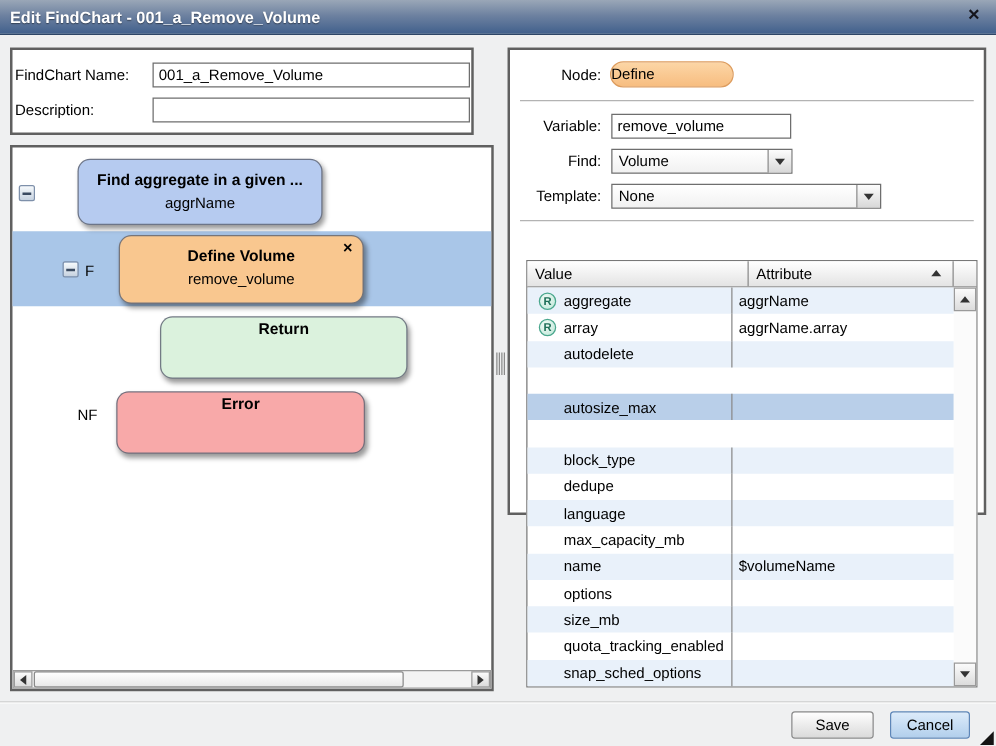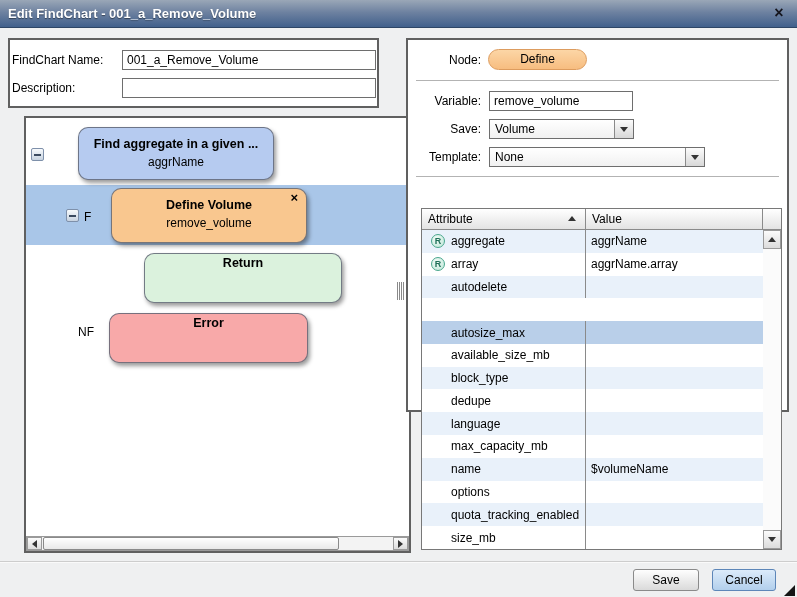--- a/index.html
+++ b/index.html
@@ -11,21 +11,21 @@
   
   .titlebar{position:absolute;left:0;top:0;width:797px;height:28px;
     background:linear-gradient(#9aa7b7,#6d81a0 46%,#41608c);
     border-bottom:1px solid #2d4566;display:flex;align-items:center;padding:0 8px}
   .titlebar .title{color:#fff;font-weight:bold;font-size:13px;text-shadow:0 1px 1px rgba(0,0,0,.45)}
   .close-x{position:absolute;right:9px;top:4px;width:18px;height:18px;line-height:18px;
     text-align:center;color:#15151d;font-weight:bold;font-size:16px;cursor:pointer}
   
   .panel{position:absolute;background:#fff;border:2px solid #606060}
   .panel-form{left:8px;top:38px;width:371px;height:70px}
-  .panel-chart{left:24px;top:116px;width:387px;height:437px}
+  .panel-chart{left:8px;top:116px;width:387px;height:437px}
   .panel-props{left:406px;top:38px;width:383px;height:374px}
   
   .f-label{position:absolute;left:2px;width:106px;text-align:left;line-height:14px}
   .t-input{position:absolute;border:1px solid #6e6e6e;background:#fff;padding:2px 4px;
     font:12px "Liberation Sans","DejaVu Sans",sans-serif;outline:none}
   
   .sel-band{position:absolute;left:0;top:67px;width:100%;height:60px;background:#a9c6e8}
   .fc-node{position:absolute;border:1px solid rgba(96,102,118,.85);border-radius:10px;
     box-shadow:2px 3px 4px rgba(0,0,0,.40);text-align:center;cursor:pointer}
   .fc-node .nt{font-weight:bold;font-size:12.5px;margin-top:9px}
@@ -52,21 +52,21 @@
   .tri{width:0;height:0;display:block}
   .tri-left{border-top:4px solid transparent;border-bottom:4px solid transparent;border-right:5px solid #333}
   .tri-right{border-top:4px solid transparent;border-bottom:4px solid transparent;border-left:5px solid #333}
   .tri-up{border-left:4px solid transparent;border-right:4px solid transparent;border-bottom:5px solid #333}
   .tri-down{border-left:4px solid transparent;border-right:4px solid transparent;border-top:5px solid #333}
   .splitter{position:absolute;left:397px;top:282px;height:18px;display:flex;gap:1px;cursor:col-resize}
   .splitter i{display:block;width:1px;height:18px;background:#8a8a8a}
   
   .p-label{position:absolute;left:0;width:73px;text-align:right;line-height:14px}
   .pill{position:absolute;left:80px;top:9px;width:99px;height:21px;border:1px solid #dd9c5e;border-radius:11px;
-    background:linear-gradient(#fcd6a6,#f7bd80);text-align:center;line-height:19px}
+    background:linear-gradient(#fcd6a6,#f7bd80);text-align:left;line-height:19px}
   .hr{position:absolute;left:8px;width:363px;border-top:1px solid #b3b3b3}
   .hr1{top:40px}.hr2{top:136px}
   .dropdown{position:absolute;height:20px;border:1px solid #6e6e6e;background:linear-gradient(#ffffff,#f1f1f1);
     display:flex;align-items:flex-end;cursor:pointer}
   .dd-value{flex:1;padding-left:5px;line-height:18px}
   .dd-btn{width:19px;height:100%;border-left:1px solid #8a8a8a;background:linear-gradient(#fcfcfc,#d8d8d8);
     display:flex;align-items:center;justify-content:center}
   
   .grid{position:absolute;left:13px;top:168px;width:361px;height:342px;border:1px solid #787878;background:#fff}
   .grid-header{display:flex;height:21px;background:linear-gradient(#ffffff,#e3e3e3);border-bottom:1px solid #8a8a8a}
@@ -162,46 +162,46 @@
   </div>
 
 <div class="panel panel-props">
   <div class="p-label" style="top:13px">Node:</div>
   <div class="pill">Define</div>
   <div class="hr hr1"></div>
 
   <div class="p-label" style="top:54px">Variable:</div>
   <input class="t-input" style="left: 81px; top: 51px; width: 144px; height: 20px;" value="remove_volume">
 
-  <div class="p-label" style="top:82px">Save:</div>
+  <div class="p-label" style="top:82px">Find:</div>
   <div class="dropdown" style="left:81px;top:79px;width:145px">
     <span class="dd-value">Volume</span>
     <span class="dd-btn">
         <span class="tri tri-down"></span>
       </span>
   </div>
 
   <div class="p-label" style="top:110px">Template:</div>
   <div class="dropdown" style="left:81px;top:107px;width:216px">
     <span class="dd-value">None</span>
     <span class="dd-btn">
         <span class="tri tri-down"></span>
       </span>
   </div>
 
   <div class="hr hr2"></div>
 
   <div class="grid">
     <div class="grid-header">
+      <div class="gh gh-val">
+        <span>Value</span>
+      </div>
       <div class="gh gh-attr">
         <span>Attribute</span>
         <span class="sort-ic tri tri-up"></span>
-      </div>
-      <div class="gh gh-val">
-        <span>Value</span>
       </div>
       <div class="gh gh-sb"></div>
     </div>
     <div class="grid-body">
       <div class="rows">
           <div class="row">
             <div class="cell-attr">
               <span class="r-icon">R</span>
               <span>aggregate</span>
             </div>
@@ -223,23 +223,20 @@
           <div class="row">
             <div class="cell-val"></div>
           </div>
           <div class="row selected">
             <div class="cell-attr">
               <span>autosize_max</span>
             </div>
             <div class="cell-val"></div>
           </div>
           <div class="row">
-            <div class="cell-attr">
-              <span>available_size_mb</span>
-            </div>
             <div class="cell-val"></div>
           </div>
           <div class="row">
             <div class="cell-attr">
               <span>block_type</span>
             </div>
             <div class="cell-val"></div>
           </div>
           <div class="row">
             <div class="cell-attr">
@@ -266,27 +263,33 @@
             <div class="cell-val">$volumeName</div>
           </div>
           <div class="row">
             <div class="cell-attr">
               <span>options</span>
             </div>
             <div class="cell-val"></div>
           </div>
           <div class="row">
             <div class="cell-attr">
+              <span>size_mb</span>
+            </div>
+            <div class="cell-val"></div>
+          </div>
+          <div class="row">
+            <div class="cell-attr">
               <span>quota_tracking_enabled</span>
             </div>
             <div class="cell-val"></div>
           </div>
           <div class="row">
             <div class="cell-attr">
-              <span>size_mb</span>
+              <span>snap_sched_options</span>
             </div>
             <div class="cell-val"></div>
           </div>
         </div>
       <div class="vsb">
         <div class="sbv sb-up">
             <span class="tri tri-up"></span>
           </div>
         <div class="sbv sb-dn">
             <span class="tri tri-down"></span>

